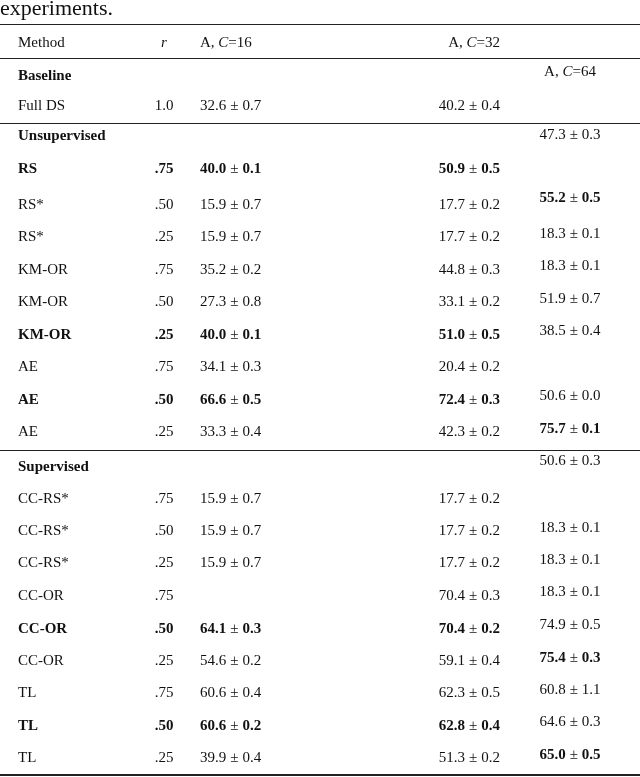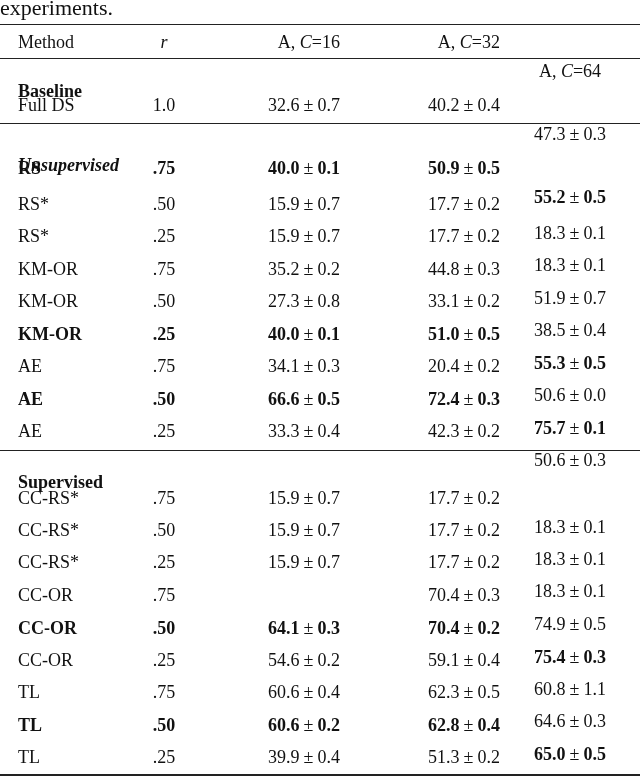--- a/index.html
+++ b/index.html
@@ -11,30 +11,30 @@
   }
   .caption {
     position: absolute; left: 0; top: -4px;
     font-size: 22px; line-height: 24px;
   }
   .rule { position: absolute; left: 0; width: 640px; background: #222; }
   .rule.thick { height: 2px; }
   .rule.thin { height: 1px; }
   .row {
     position: absolute; left: 0; width: 592px; height: 32px;
-    font-size: 18px; line-height: 32px;
+    font-size: 15px; line-height: 32px;
   }
   .row.bold { font-weight: bold; }
   .cell { position: absolute; top: 0; white-space: nowrap; }
   .c-method { left: 18px; }
   .c-r { left: 146px; width: 36px; text-align: center; }
-  .c-a16 { left: 200px; width: 140px; text-align: right; }
+  .c-a16 { left: 200px; width: 140px; text-align: left; }
   .c-a32 { left: 350px; width: 150px; text-align: right; }
   .c-a64 { left: 500px; width: 140px; text-align: center; margin-top: 29px; }
-  .section { font-weight: bold; margin-top: 16px; }
+  .section { font-weight: bold; }
   .it { font-style: italic; }
   .pm { font-weight: normal; padding: 0 4px; }
 </style>
 </head>
 <body>
 
 <div class="caption">experiments.</div>
 
 <div class="rule thin" style="top:24px;"></div>
 
@@ -49,21 +49,21 @@
 <div class="rule thin" style="top:58px;"></div>
 
 <div class="row" style="top:59px;">
   <span class="cell c-method section">Baseline</span>
 </div>
 
 <div id="rows-baseline"></div>
 
 <div class="rule thin" style="top:123px;"></div>
 
-<div class="row" style="top:133px;font-style:italic;">
+<div class="row" style="top:119px;">
   <span class="cell c-method section">Unsupervised</span>
 </div>
 
 <div class="rule thin" style="top:450px;"></div>
 
 <div class="row" style="top:450px;padding-left:12px;">
   <span class="cell c-method section">Supervised</span>
 </div>
 
 <div class="rule thick" style="top:774px;"></div>
@@ -109,21 +109,20 @@
       <span class="cell c-r"><span>.50</span></span>
       <span class="cell c-a16"><span>27.3</span><span class="pm">±</span><span>0.8</span></span>
       <span class="cell c-a32"><span>33.1</span><span class="pm">±</span><span>0.2</span></span>
       <span class="cell c-a64"><span>38.5</span><span class="pm">±</span><span>0.4</span></span>
     </div>
     <div class="row bold" style="top: 318px;">
       <span class="cell c-method"><span>KM-OR</span></span>
       <span class="cell c-r"><span>.25</span></span>
       <span class="cell c-a16"><span>40.0</span><span class="pm">±</span><span>0.1</span></span>
       <span class="cell c-a32"><span>51.0</span><span class="pm">±</span><span>0.5</span></span>
-      <span class="cell c-a64"><span>55.3</span><span class="pm">±</span><span>0.5</span></span>
     </div>
     <div class="row" style="top: 350px;">
       <span class="cell c-method"><span>AE</span></span>
       <span class="cell c-r"><span>.75</span></span>
       <span class="cell c-a16"><span>34.1</span><span class="pm">±</span><span>0.3</span></span>
       <span class="cell c-a32"><span>20.4</span><span class="pm">±</span><span>0.2</span></span>
       <span class="cell c-a64"><span>50.6</span><span class="pm">±</span><span>0.0</span></span>
     </div>
     <div class="row bold" style="top: 383px;">
       <span class="cell c-method"><span>AE</span></span>

